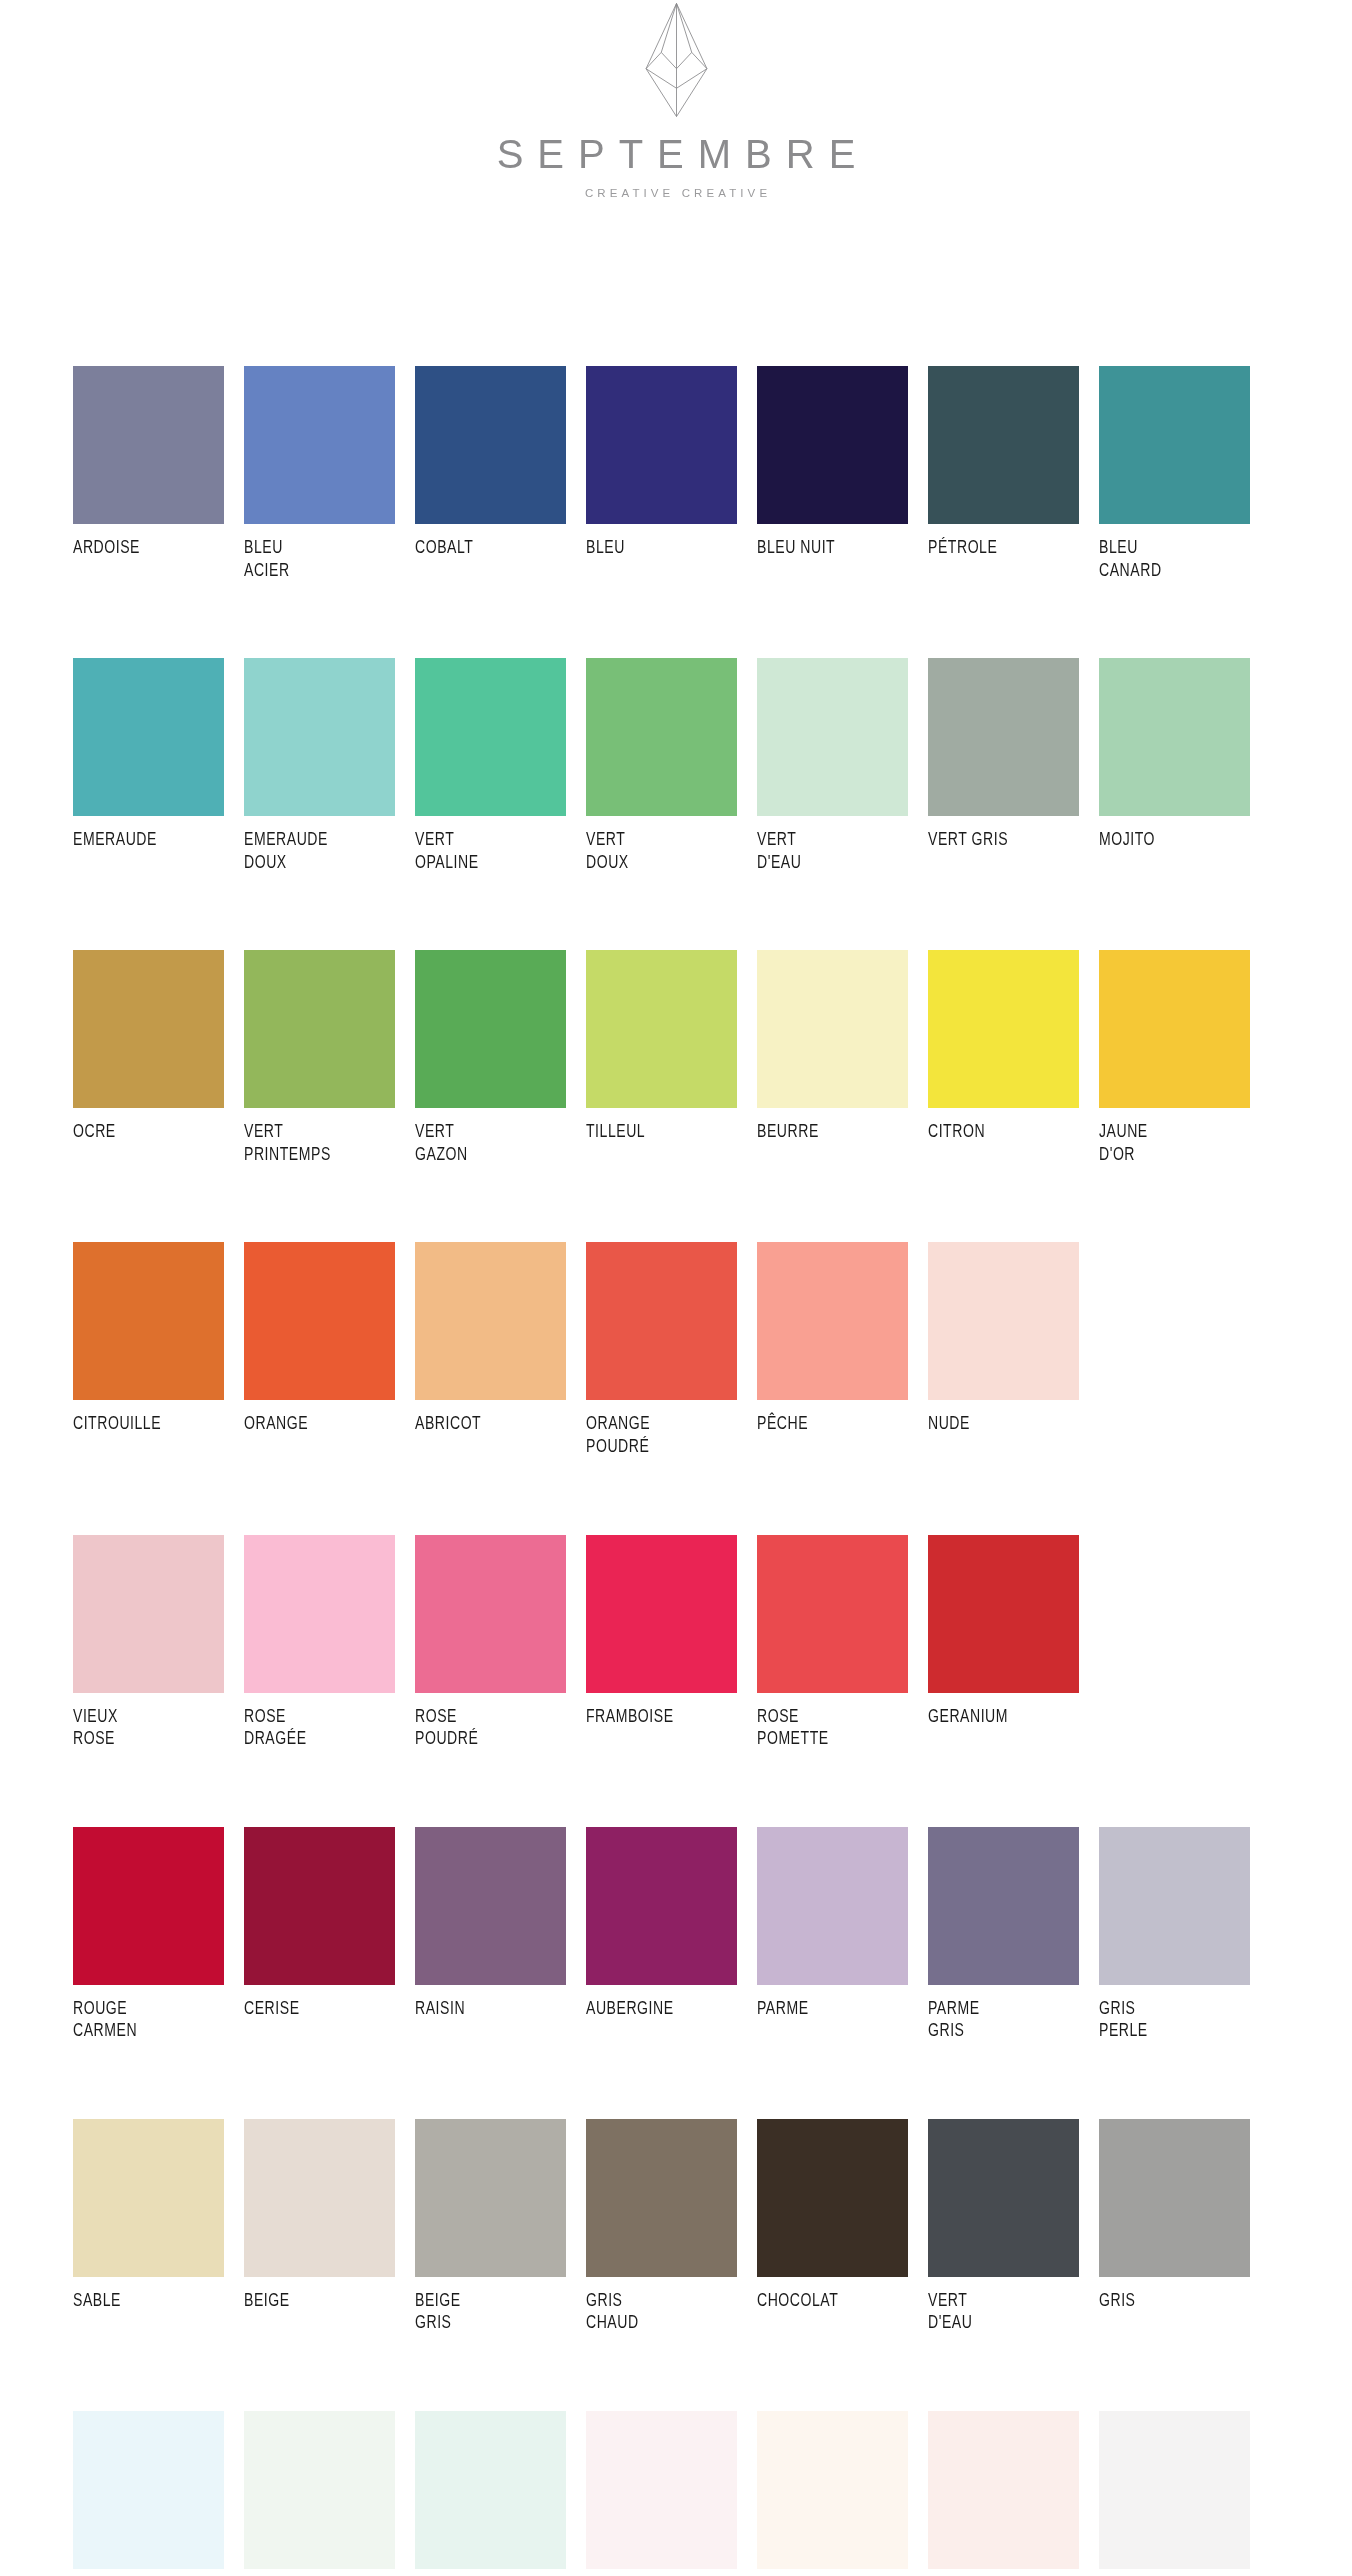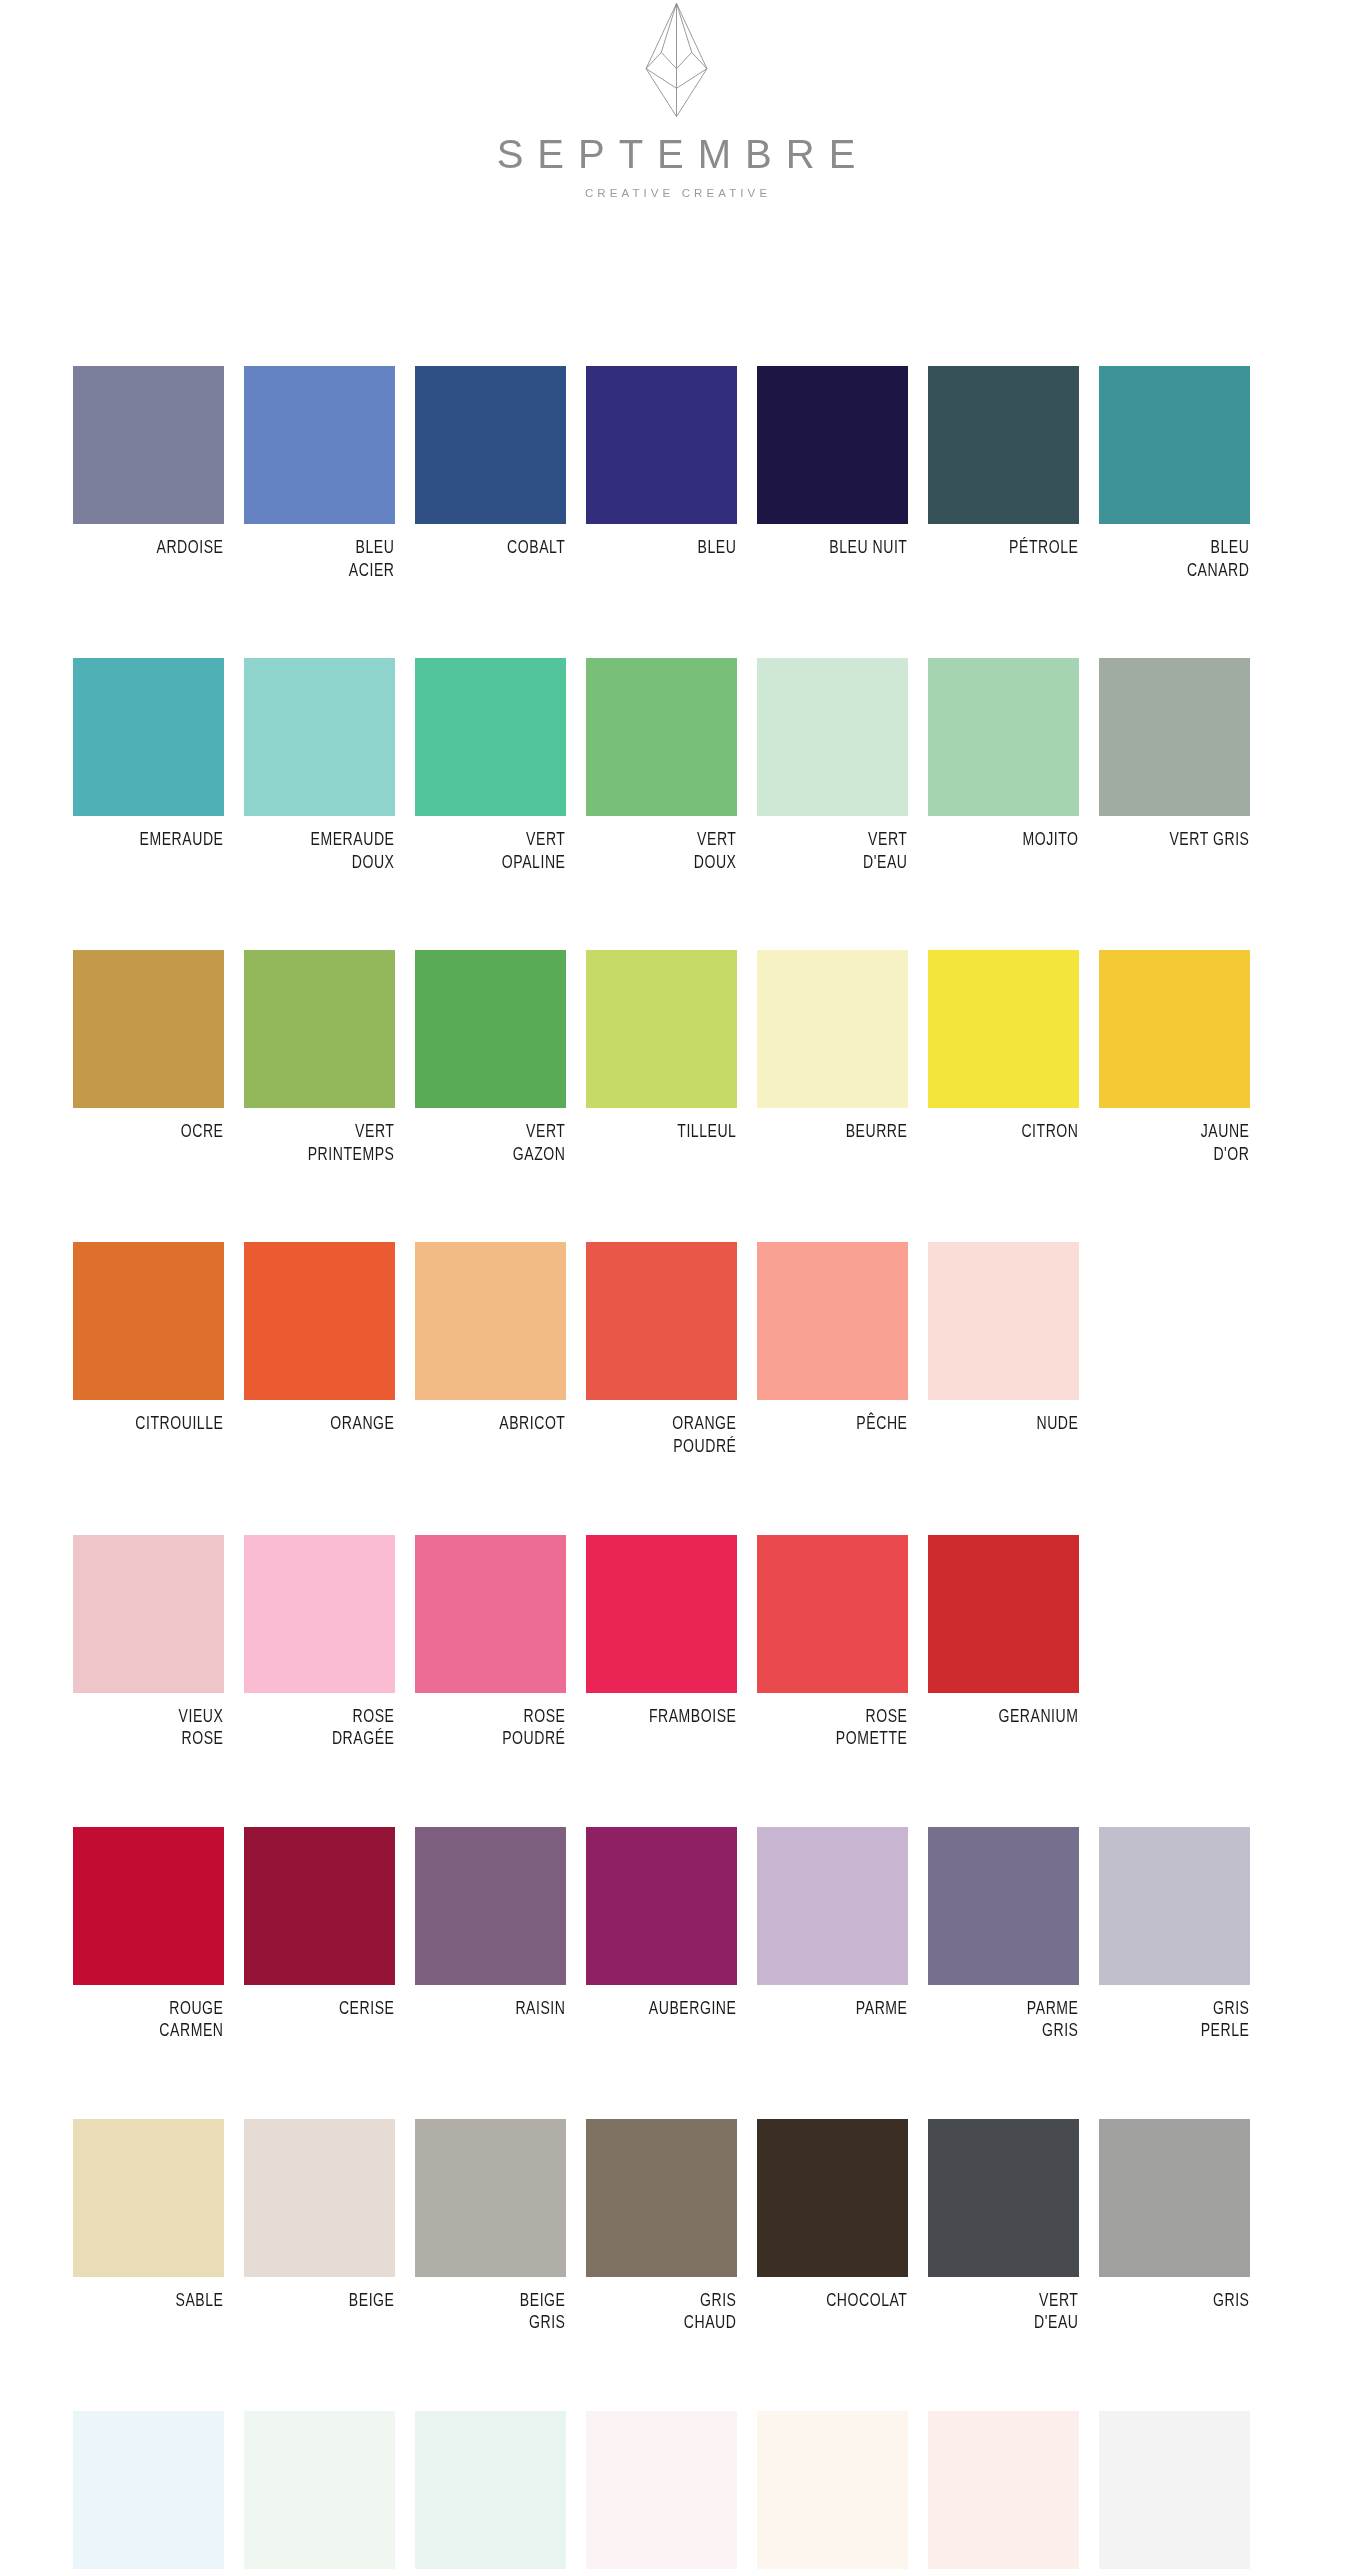--- a/index.html
+++ b/index.html
@@ -40,21 +40,20 @@
   .palette{
     position:absolute;
     left:73px;
     top:366px;
     width:1195px;
   }
   .row{
     display:flex;
     gap:20px;
     margin-bottom:77px;
-    text-align:right;
   }
   .row:last-child{margin-bottom:0;}
 
   .swatch-cell{
     width:151px;
     display:flex;
     flex-direction:column;
   }
   .swatch-chip{
     width:151px;
@@ -150,26 +149,26 @@
           <div class="swatch-chip" style="background: rgb(120, 191, 119);"></div>
           <div class="swatch-label">VERT
 DOUX</div>
         </div>
         <div class="swatch-cell">
           <div class="swatch-chip" style="background: rgb(207, 232, 213);"></div>
           <div class="swatch-label">VERT
 D'EAU</div>
         </div>
         <div class="swatch-cell">
+          <div class="swatch-chip" style="background: rgb(160, 171, 162);"></div>
+          <div class="swatch-label">VERT GRIS</div>
+        </div>
+        <div class="swatch-cell">
           <div class="swatch-chip" style="background: rgb(166, 211, 178);"></div>
           <div class="swatch-label">MOJITO</div>
-        </div>
-        <div class="swatch-cell">
-          <div class="swatch-chip" style="background: rgb(160, 171, 162);"></div>
-          <div class="swatch-label">VERT GRIS</div>
         </div>
       </div>
       <div class="row">
         <div class="swatch-cell">
           <div class="swatch-chip" style="background: rgb(194, 154, 74);"></div>
           <div class="swatch-label">OCRE</div>
         </div>
         <div class="swatch-cell">
           <div class="swatch-chip" style="background: rgb(147, 183, 91);"></div>
           <div class="swatch-label">VERT

